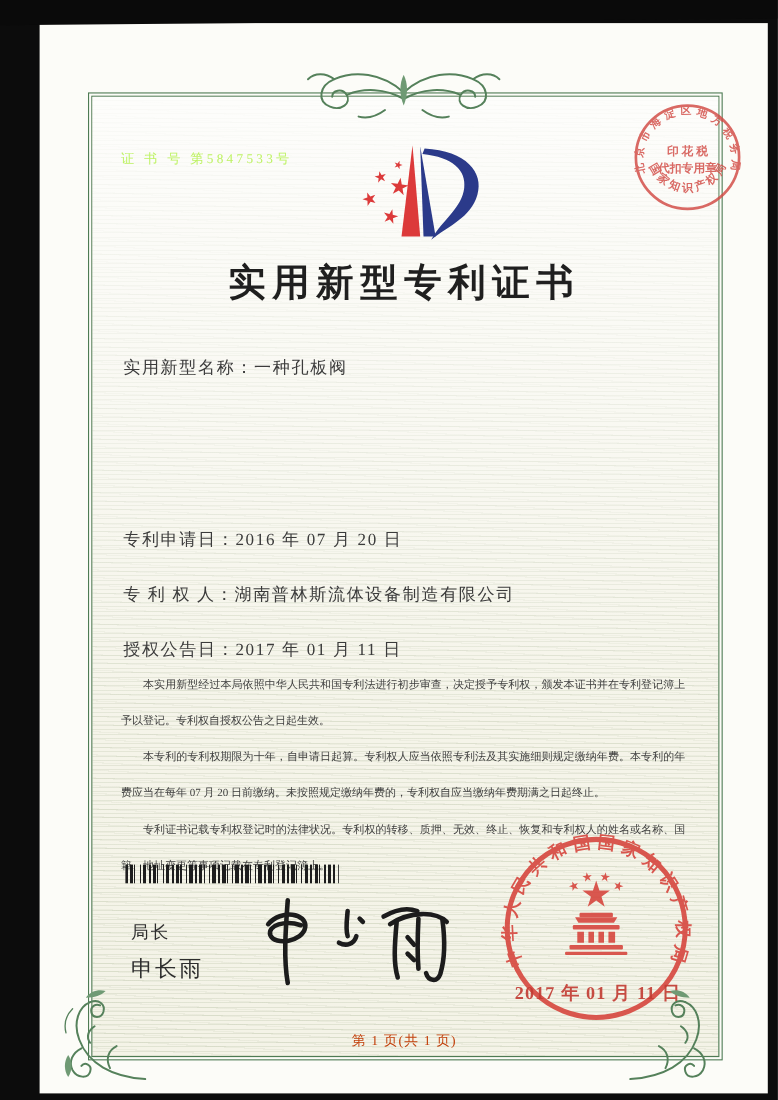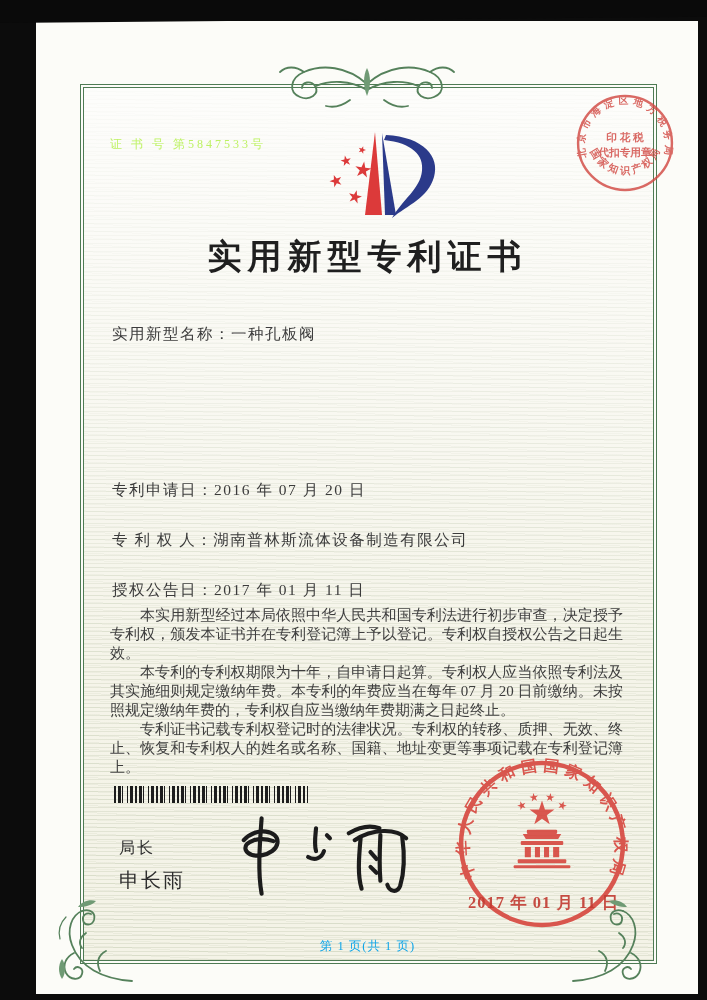--- a/index.html
+++ b/index.html
@@ -24,34 +24,34 @@
     background:linear-gradient(180deg, rgba(255,255,255,0.85) 0%, rgba(255,255,255,0.45) 35%, rgba(255,255,255,0.10) 65%, rgba(255,255,255,0) 100%); }
   .abs { position:absolute; z-index:5; }
   .cert-no { left:110px; top:136px; font-size:12px; letter-spacing:3px; color:#bef264; }
   .logo { left:322px; top:124px; width:124px; height:100px; }
   .tax-stamp { left:574px; top:92px; width:102px; height:102px; opacity:.82; }
   .title { left:80px; top:234px; width:575px; text-align:center;
     font-size:34px; font-weight:bold; letter-spacing:6px; color:#1f1f1f; }
   .field { left:112px; font-size:15.5px; letter-spacing:1.5px; white-space:nowrap; }
   .f0 { top:324px; } .f1 { top:380px; } .f2 { top:430px; }
   .f3 { top:480px; } .f4 { top:530px; } .f5 { top:580px; }
-  .body-text { left:110px; top:606px; width:513px; font-size:15px;
-    line-height:19px; text-align:justify; color:#3e3e3e; }
+  .body-text { left:110px; top:606px; width:513px; font-size:10px;
+    line-height:33px; text-align:justify; color:#3e3e3e; }
   .body-text p { margin:0; text-indent:2em; }
   .barcode { left:114px; top:786px; width:194px; height:17px;
     background-image:
       repeating-linear-gradient(90deg,#1d1d1d 0 2px,transparent 2px 4px,#1d1d1d 4px 7px,transparent 7px 8px,#1d1d1d 8px 9px,transparent 9px 13px,#1d1d1d 13px 14px,transparent 14px 16px,#1d1d1d 16px 19px,transparent 19px 21px); }
   .signer-title { left:119px; top:838px; font-size:16px; letter-spacing:2px; color:#2e2e2e; }
   .signer-name  { left:119px; top:867px; font-size:20px; letter-spacing:2px; color:#2e2e2e; }
   .signature { left:222px; top:810px; width:198px; height:90px; }
   .office-seal { left:455px; top:757px; width:174px; height:174px; opacity:.88; }
   .issue-date { left:468px; top:892px; font-size:16.5px; font-weight:bold;
     color:#c23b32; letter-spacing:1px; opacity:.9; }
   .footer { left:80px; top:938px; width:575px; text-align:center;
-    font-size:12.5px; letter-spacing:1px; color:#0ea5e9; }
+    font-size:12.5px; letter-spacing:1px; color:#c2410c; }
   .ornament-top { left:252px; top:56px; width:230px; height:56px; z-index:6; }
   .ornament-bl { left:52px;  top:893px; width:85px; height:95px; z-index:6; }
   .ornament-br { left:568px; top:893px; width:85px; height:95px; z-index:6; transform:scaleX(-1); }
 </style>
 </head>
 <body>
 
 <div class="page">
 
   <div class="scan-edge-top"></div>

